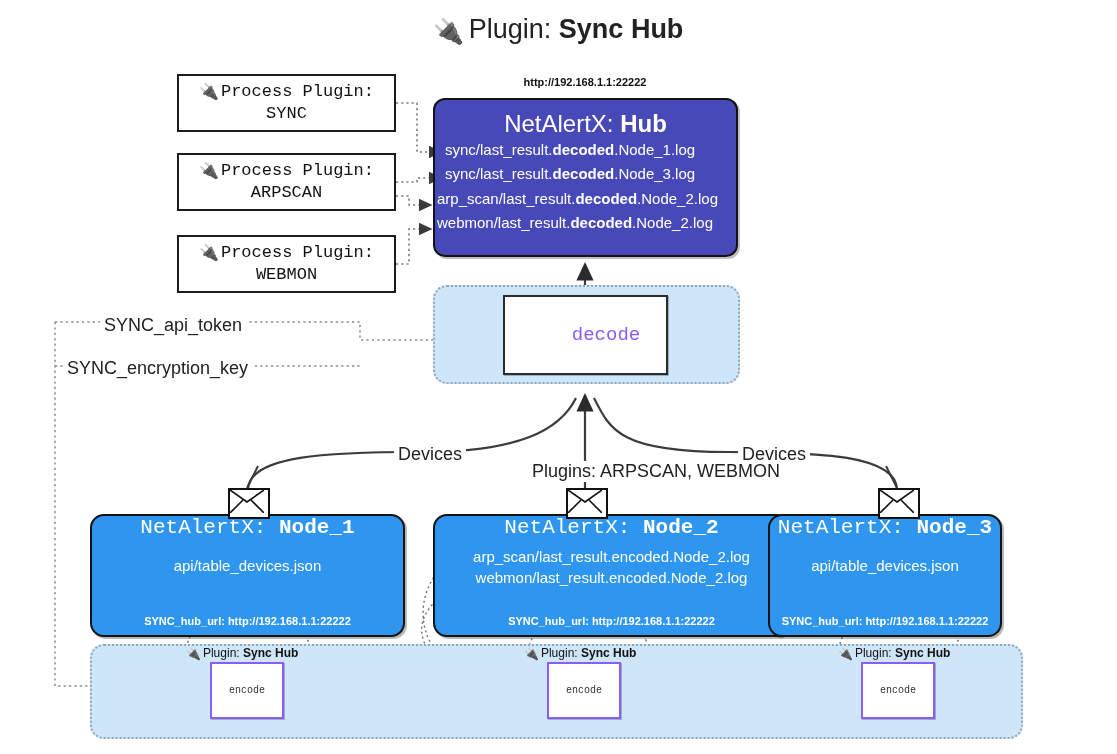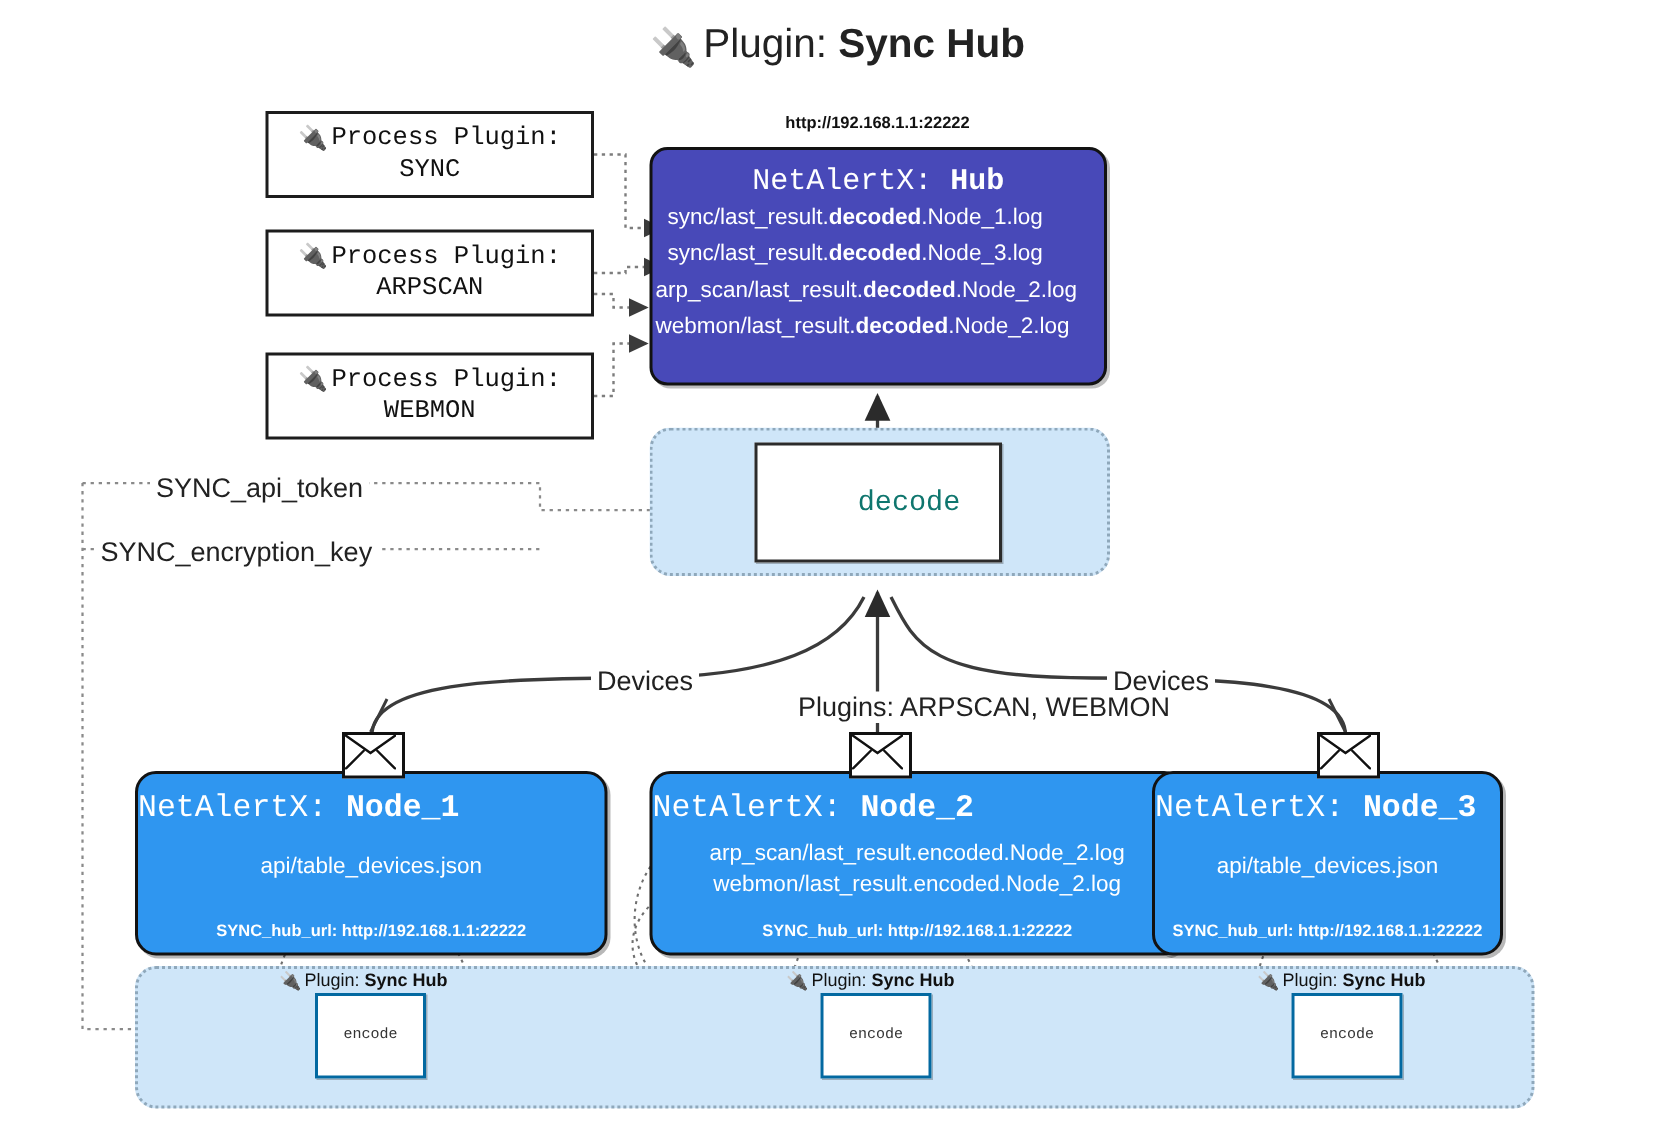--- a/index.html
+++ b/index.html
@@ -19,57 +19,57 @@
         font-size:17px;line-height:1.25;display:flex;flex-direction:column;
         align-items:center;justify-content:center;text-align:center;color:#111;}
   .pbox .l1{white-space:nowrap;}
   .pbox .l2{white-space:nowrap;}
   .pbox .plug{font-size:16px;vertical-align:-1px;margin-right:2px;}
 
   
   #huburl{font-size:11px;font-weight:bold;color:#111;text-align:center;width:260px;left:455px;top:76px;}
   #hub{left:433px;top:98px;width:305px;height:159px;background:#4849b8;border:2px solid #121212;
        border-radius:12px;color:#fff;box-shadow:2px 2px 0 rgba(0,0,0,.25);}
-  #hub .htitle{font-family:Liberation Mono, monospace;font-size:20px;text-align:center;margin-top:10px;}
+  #hub .htitle{font-family:Liberation Sans, sans-serif;font-size:24px;text-align:center;margin-top:10px;}
   #hub .htitle b{font-weight:bold;}
   #hub .hline{font-size:15px;margin-left:10px;line-height:1.62;white-space:nowrap;}
   #hub .hline b{font-weight:bold;}
 
   
   #decodewrap{left:433px;top:285px;width:307px;height:99px;background:#cfe6f9;
               border:2px dotted #8fa8bb;border-radius:14px;}
   #decodebox{left:503px;top:295px;width:165px;height:80px;background:#fff;border:2px solid #2b2b2b;
              display:flex;align-items:center;justify-content:center;
-             font-family:"Liberation Mono",monospace;font-size:19px;color:#0f766e;
+             font-family:"Liberation Mono",monospace;font-size:19px;color:#8b5cf6;
              box-shadow:1px 1px 0 rgba(0,0,0,.25);padding-left:41px;}
 
   
   .elabel{position:absolute;background:#fff;font-size:18px;color:#222;padding:0 4px;white-space:nowrap;}
 
   
   .nbox{border:2px solid #121212;border-radius:14px;background:#2f96f0;color:#fff;
         box-shadow:2px 2px 0 rgba(0,0,0,.28);}
-  .nbox .ntitle{font-family:"Liberation Mono",monospace;font-size:21px;margin-top:12px;}
+  .nbox .ntitle{font-family:"Liberation Mono",monospace;font-size:21px;text-align:center;margin-top:0;}
   .nbox .ntitle b{font-weight:bold;}
   .nbox .nline{font-size:15px;text-align:center;white-space:nowrap;}
   .nbox .nfoot{font-size:11px;font-weight:bold;text-align:center;white-space:nowrap;position:absolute;
                left:0;width:100%;bottom:8px;}
 
   
   .env{position:absolute;width:38px;height:27px;background:#fff;border:2px solid #111;z-index:6;}
   .env:before,.env:after{content:"";position:absolute;left:-1px;top:-1px;width:38px;height:27px;}
   .env svg{position:absolute;left:0;top:0;}
 
   
   #botwrap{left:90px;top:644px;width:933px;height:95px;background:#cfe6f9;
            border:2px dotted #8fa8bb;border-radius:14px;}
   .plabel{position:absolute;font-size:12px;color:#111;white-space:nowrap;}
   .plabel b{font-weight:bold;}
   .plabel .plug{font-size:12px;margin-right:2px;vertical-align:-1px;}
-  .ebox{position:absolute;width:70px;height:53px;background:#fff;border:2px solid #0369a1;
+  .ebox{position:absolute;width:70px;height:53px;background:#fff;border:2px solid #8b5cf6;
         display:flex;align-items:center;justify-content:center;
         font-family:"Liberation Mono",monospace;font-size:10px;color:#333;
         box-shadow:1px 1px 0 rgba(0,0,0,.25);}
 </style>
 </head>
 <body>
 
 <div id="stage">
 
   <svg id="wires" viewBox="0 0 1117 754">

